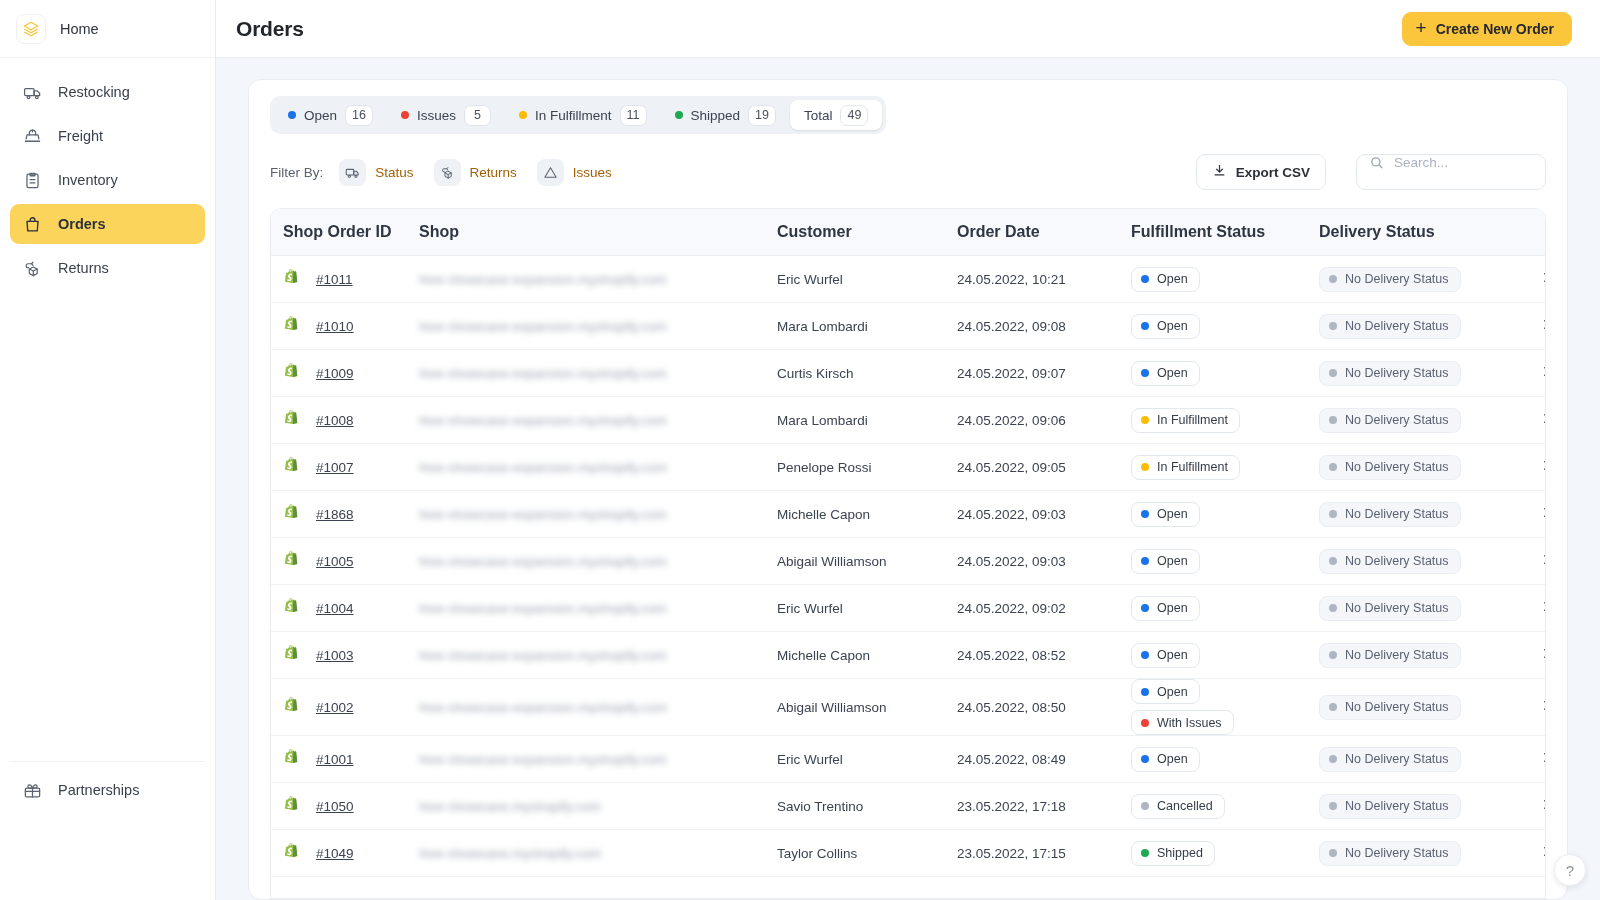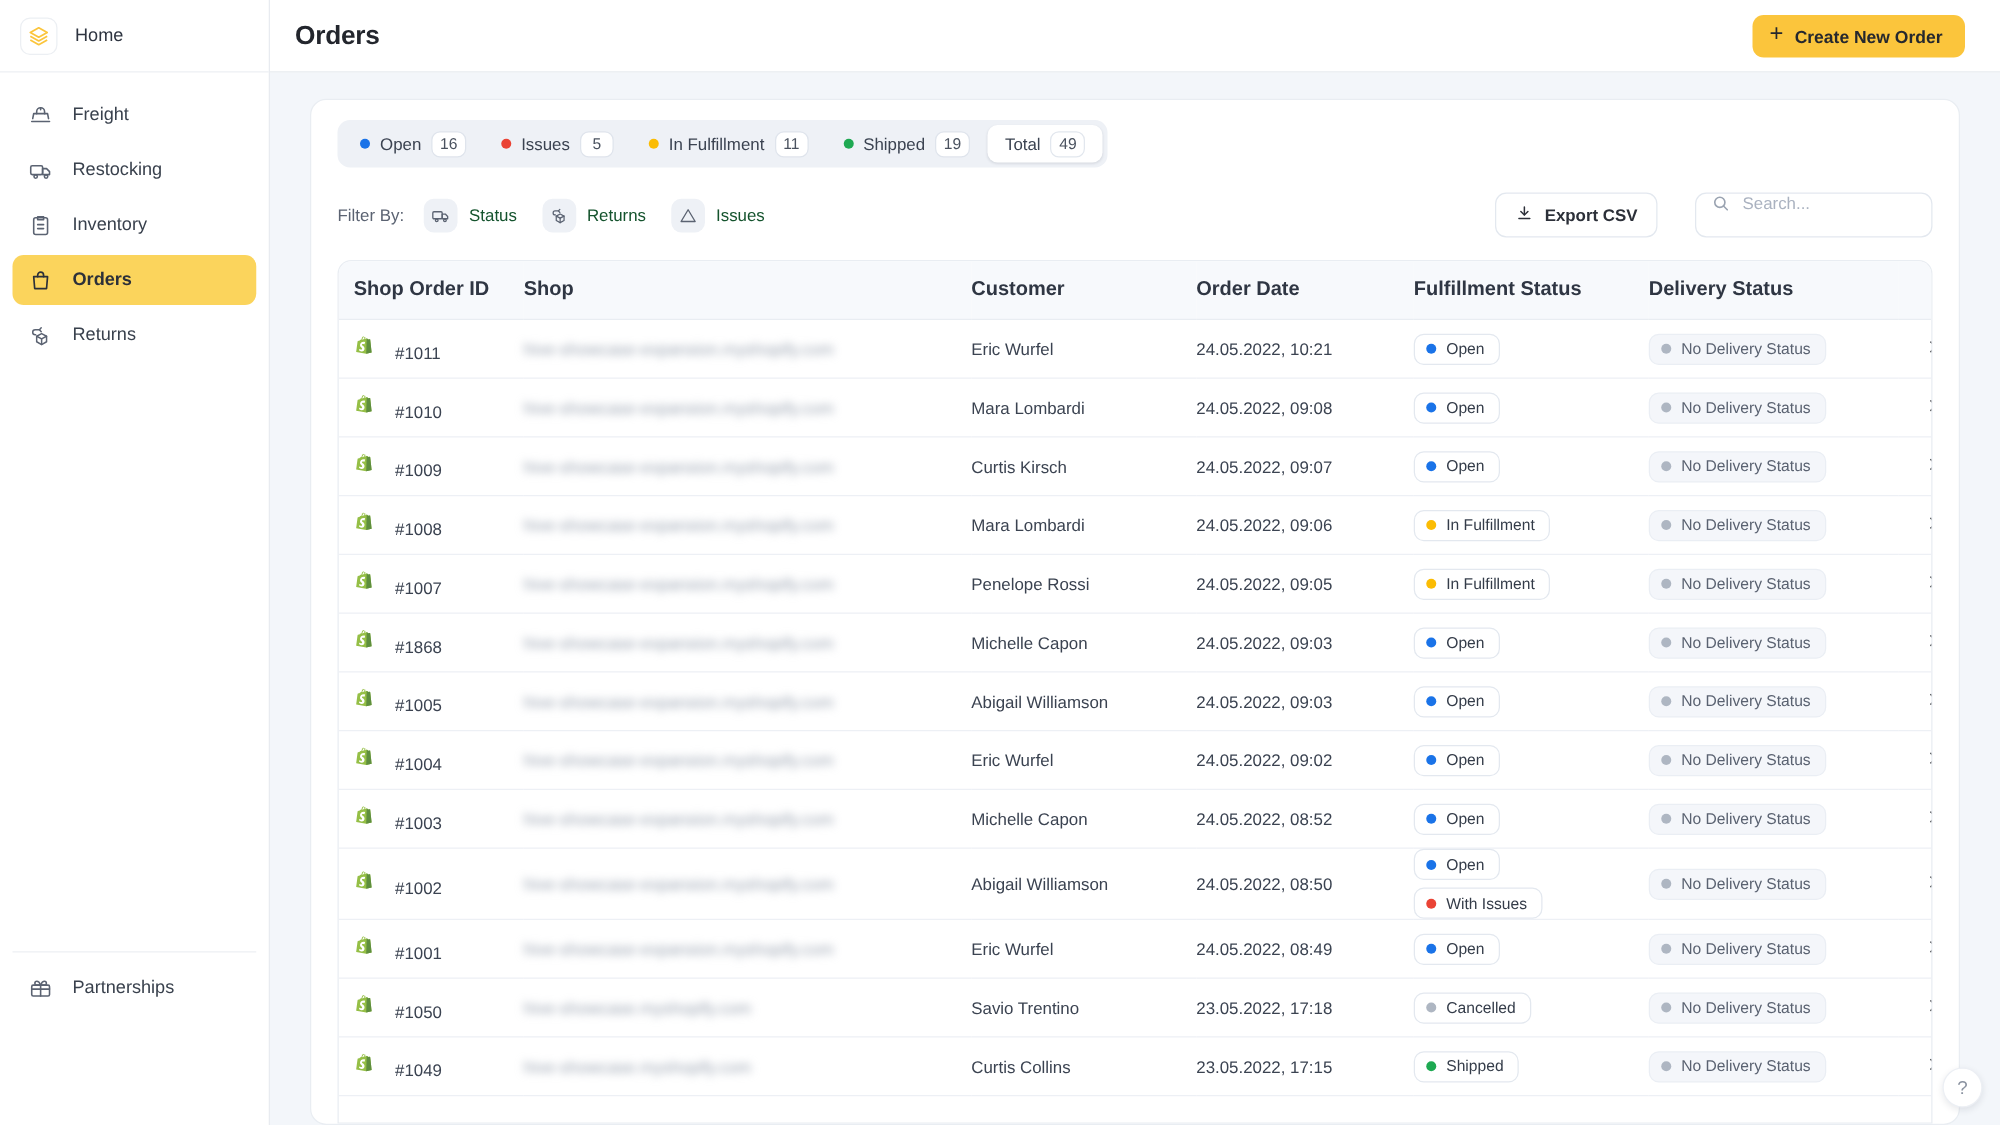--- a/index.html
+++ b/index.html
@@ -99,21 +99,21 @@
   .stat.total .cnt { background: #fff; border-color: #e2e7ee; }
 
   
   .filterbar { display: flex; align-items: center; margin-top: 20px; }
   .filter-label { font-size: 13.5px; color: #5b6372; margin-right: 16px; }
   .chip { display: flex; align-items: center; gap: 9px; margin-right: 20px; cursor: pointer; }
   .chip-ico {
     width: 27px; height: 27px; border-radius: 8px; background: #eef1f6;
     display: flex; align-items: center; justify-content: center;
   }
-  .chip-lbl { font-size: 13.5px; color: #14532d; }
+  .chip-lbl { font-size: 13.5px; color: #a16207; }
 
   .fb-right { margin-left: auto; display: flex; align-items: center; gap: 30px; }
   .btn-ghost {
     display: flex; align-items: center; gap: 9px; height: 36px; padding: 0 15px;
     border: 1px solid #e3e8ef; border-radius: 9px; background: #fff; cursor: pointer;
     font-size: 13.5px; font-weight: bold; color: #2c3039; font-family: "Liberation Sans", sans-serif;
   }
   .searchbox {
     display: flex; align-items: flex-start; gap: 10px; width: 190px; height: 36px;
     border: 1px solid #e3e8ef; border-radius: 9px; padding: 0 12px; background: #fff;
@@ -137,21 +137,21 @@
     padding: 0; height: 47px; vertical-align: middle;
   }
   .c-id { width: 148px; }
   .c-shop { width: 358px; }
   .c-cust { width: 180px; }
   .c-date { width: 174px; }
   .c-ff { width: 188px; }
   .c-dl { width: 200px; }
   .c-arrow { width: 54px; }
 
-  .idcell { display: flex; align-items: flex-end; gap: 14px; padding-left: 12px; }
+  .idcell { display: flex; align-items: center; gap: 14px; padding-left: 12px; text-decoration: underline; }
   .shopify-ico { width: 19px; height: 21px; flex: 0 0 19px; }
   .order-id { color: #3b4351; }
 
   .blurred {
     color: #9aa3b1; filter: blur(3.2px); user-select: none;
     font-size: 13.5px; white-space: nowrap; display: inline-block;
   }
 
   .badge {
     display: inline-flex; align-items: center; gap: 8px; height: 25px;
@@ -190,39 +190,39 @@
         </svg>
       </span>
       <span class="brand-label">Home</span>
     </div>
 
     <nav class="nav">
 
       <div class="nav-item">
         <span class="nav-icon">
           <svg width="19" height="19" viewBox="0 0 24 24" fill="none" stroke="#5b6372" stroke-width="1.6" stroke-linecap="round" stroke-linejoin="round">
+            <rect x="2" y="7" width="12" height="9" rx="1.5"></rect>
+            <path d="M14 10h4l3 3v3h-7z"></path>
+            <circle cx="7" cy="18" r="1.7"></circle>
+              <circle cx="17.5" cy="18" r="1.7"></circle>
+          </svg>
+        </span>
+        <span class="lbl">Restocking</span>
+      </div>
+
+      <div class="nav-item">
+        <span class="nav-icon">
+          <svg width="19" height="19" viewBox="0 0 24 24" fill="none" stroke="#5b6372" stroke-width="1.6" stroke-linecap="round" stroke-linejoin="round">
             <path d="M3 18h18"></path>
               <path d="M4 15l1-5h14l1 5"></path>
             <path d="M8 10V8a4 4 0 0 1 8 0v2"></path>
               <path d="M12 4v2"></path>
           </svg>
         </span>
         <span class="lbl">Freight</span>
-      </div>
-
-      <div class="nav-item">
-        <span class="nav-icon">
-          <svg width="19" height="19" viewBox="0 0 24 24" fill="none" stroke="#5b6372" stroke-width="1.6" stroke-linecap="round" stroke-linejoin="round">
-            <rect x="2" y="7" width="12" height="9" rx="1.5"></rect>
-            <path d="M14 10h4l3 3v3h-7z"></path>
-            <circle cx="7" cy="18" r="1.7"></circle>
-              <circle cx="17.5" cy="18" r="1.7"></circle>
-          </svg>
-        </span>
-        <span class="lbl">Restocking</span>
       </div>
 
       <div class="nav-item">
         <span class="nav-icon">
           <svg width="19" height="19" viewBox="0 0 24 24" fill="none" stroke="#5b6372" stroke-width="1.6" stroke-linecap="round" stroke-linejoin="round">
             <rect x="5" y="4" width="14" height="17" rx="2"></rect>
             <path d="M9 3h6v3H9z"></path>
               <path d="M9 11h6"></path>
               <path d="M9 15h6"></path>
           </svg>
@@ -758,21 +758,21 @@
                     <span class="idcell">
                       <svg class="shopify-ico" viewBox="0 0 24 27">
                         <path d="M16.6 3.2c-.1 0-1.6.3-1.6.3s-1.1-1.1-1.2-1.2c-.1-.1-.4-.1-.5-.1 0 0-.2.1-.6.2-.4-1.1-1-1.7-1.9-1.7h-.1C10.4.2 10 0 9.7 0 7.4 0 6.3 2.9 6 4.4c-.9.3-1.6.5-1.7.5-.5.2-.5.2-.6.7C3.6 6 2.3 16.3 2.3 16.3L12.6 18l5.6-1.2S16.7 3.3 16.6 3.2zM12.2 2.6l-1 .3c0-1-.1-1.7-.3-2.1.6.1 1 .9 1.3 1.8zM10.2.7c.2.4.3 1.1.3 2v.2l-2 .6C8.9 2 9.6 1 10.2.7zM9.3 0c.1 0 .3 0 .4.1-.8.4-1.6 1.3-2 3.2l-1.6.5C6.6 2.4 7.6 0 9.3 0z" fill="#95BF46"></path>
                         <path d="M16.1 3.2c-.1 0-1.6.3-1.6.3s-1.1-1.1-1.2-1.2c0 0-.1-.1-.2-.1L12.6 18l5.6-1.2S16.7 3.3 16.6 3.2h-.5z" fill="#5E8E3E"></path>
                         <path d="M11.5 6.1l-.7 2.1s-.6-.3-1.4-.3c-1.1 0-1.2.7-1.2.9 0 1 2.7 1.4 2.7 3.8 0 1.9-1.2 3.1-2.8 3.1-1.9 0-2.9-1.2-2.9-1.2l.5-1.7s1 .9 1.9.9c.6 0 .8-.5.8-.8 0-1.3-2.2-1.4-2.2-3.6 0-1.8 1.3-3.6 4-3.6 1 0 1.3.4 1.3.4z" fill="#FFF"></path>
                       </svg>
                       <span class="order-id">#1049</span>
                     </span>
                   </td>
                   <td class="c-shop"><span class="blurred">hive-showcase.myshopify.com</span></td>
-                  <td class="c-cust"><span>Curtis Collins</span></td>
+                  <td class="c-cust"><span>Taylor Collins</span></td>
                   <td class="c-date"><span>23.05.2022, 17:15</span></td>
                   <td class="c-ff">
                     <span class="badge-stack">
                       <span class="badge">
                         <span class="bdot" style="background:#1ea952"></span>
                         <span>Shipped</span>
                       </span>
                     </span>
                   </td>
                   <td class="c-dl"><span class="badge soft">

